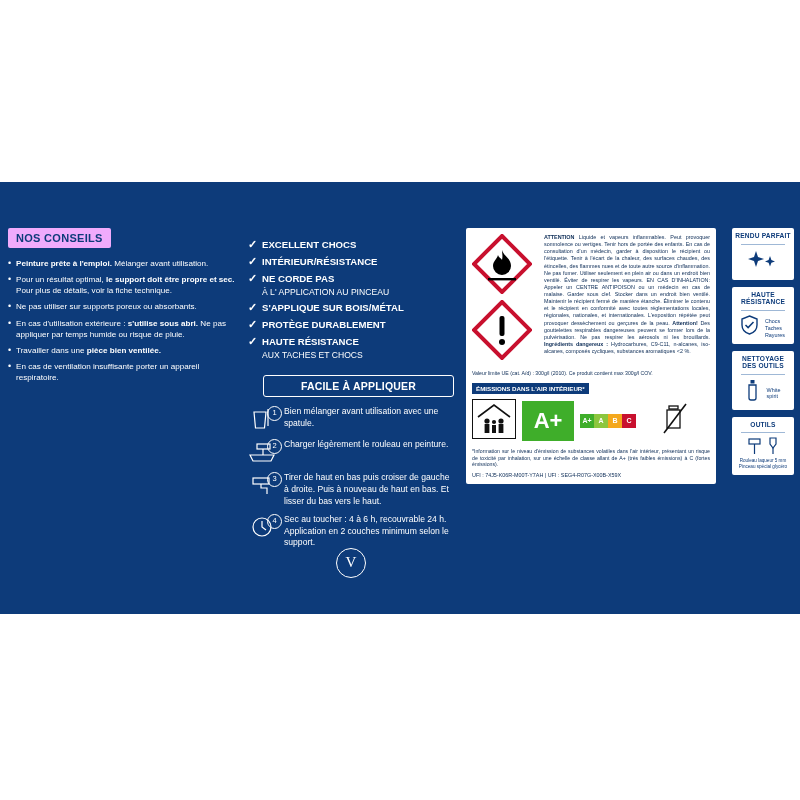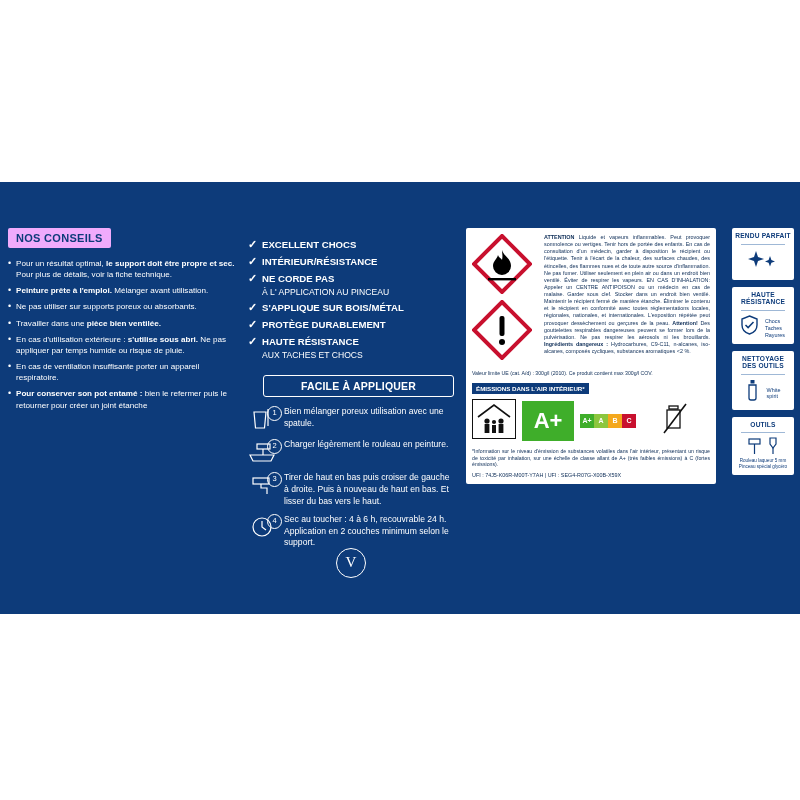--- a/index.html
+++ b/index.html
@@ -67,27 +67,26 @@
 </head>
 <body>
 
 <div class="canvas">
   <div class="band"></div>
 
   <div class="col" id="col1">
     <div class="hdr-wrap"><span class="hdr-white">NOS CONSEILS</span></div>
     <div class="bullets">
       <ul id="conseils-ul">
+          <li><b>Peinture prête à l'emploi.</b> Mélanger avant utilisation.</li>
           <li>Pour un résultat optimal, <b>le support doit être propre et sec.</b> Pour plus de détails, voir la fiche technique.</li>
-          <li><b>Peinture prête à l'emploi.</b> Mélanger avant utilisation.</li>
           <li>Ne pas utiliser sur supports poreux ou absorbants.</li>
+          <li>En cas d'utilisation extérieure : <b>s'utilise sous abri.</b> Ne pas appliquer par temps humide ou risque de pluie.</li>
           <li>Travailler dans une <b>pièce bien ventilée.</b></li>
-          <li>En cas d'utilisation extérieure : <b>s'utilise sous abri.</b> Ne pas appliquer par temps humide ou risque de pluie.</li>
           <li>En cas de ventilation insuffisante porter un appareil respiratoire.</li>
-          <li><b>Pour conserver son pot entamé :</b> bien le refermer puis le retourner pour créer un joint étanche</li>
         </ul>
     </div>
   </div>
 
   <div class="col" id="col2">
     <div class="plus-list" id="plus-list">
         <div class="plus-row">
           <span class="check">✓</span>
           <span>EXCELLENT CHOCS</span>
         </div>
@@ -115,21 +114,21 @@
     <div class="box-outline facile-hdr">FACILE À APPLIQUER</div>
     <div class="steps" id="steps-list">
         <div class="step">
           <div class="step-ico">
             <span class="ico-svg"><svg width="30" height="26" viewBox="0 0 30 26">
                 <path d="M6 6 h12 l-1.5 16 h-9 Z" fill="none" stroke="#fff" stroke-width="1.2"></path>
                 <line x1="20" y1="3" x2="20" y2="20" stroke="#fff" stroke-width="1.2"></line>
               </svg></span>
             <span class="step-num">1</span>
           </div>
-          <div class="step-txt">Bien mélanger poreux utilisation avec une spatule.</div>
+          <div class="step-txt">Bien mélanger avant utilisation avec une spatule.</div>
         </div>
         <div class="step">
           <div class="step-ico">
             <span class="ico-svg"><svg width="30" height="26" viewBox="0 0 30 26">
                 <path d="M2 16 h24 l-3 6 H5 Z" fill="none" stroke="#fff" stroke-width="1.2"></path>
                 <rect x="9" y="5" width="13" height="5" fill="none" stroke="#fff" stroke-width="1.2"></rect>
                 <line x1="15" y1="10" x2="15" y2="16" stroke="#fff" stroke-width="1.2"></line>
               </svg></span>
             <span class="step-num">2</span>
           </div>

